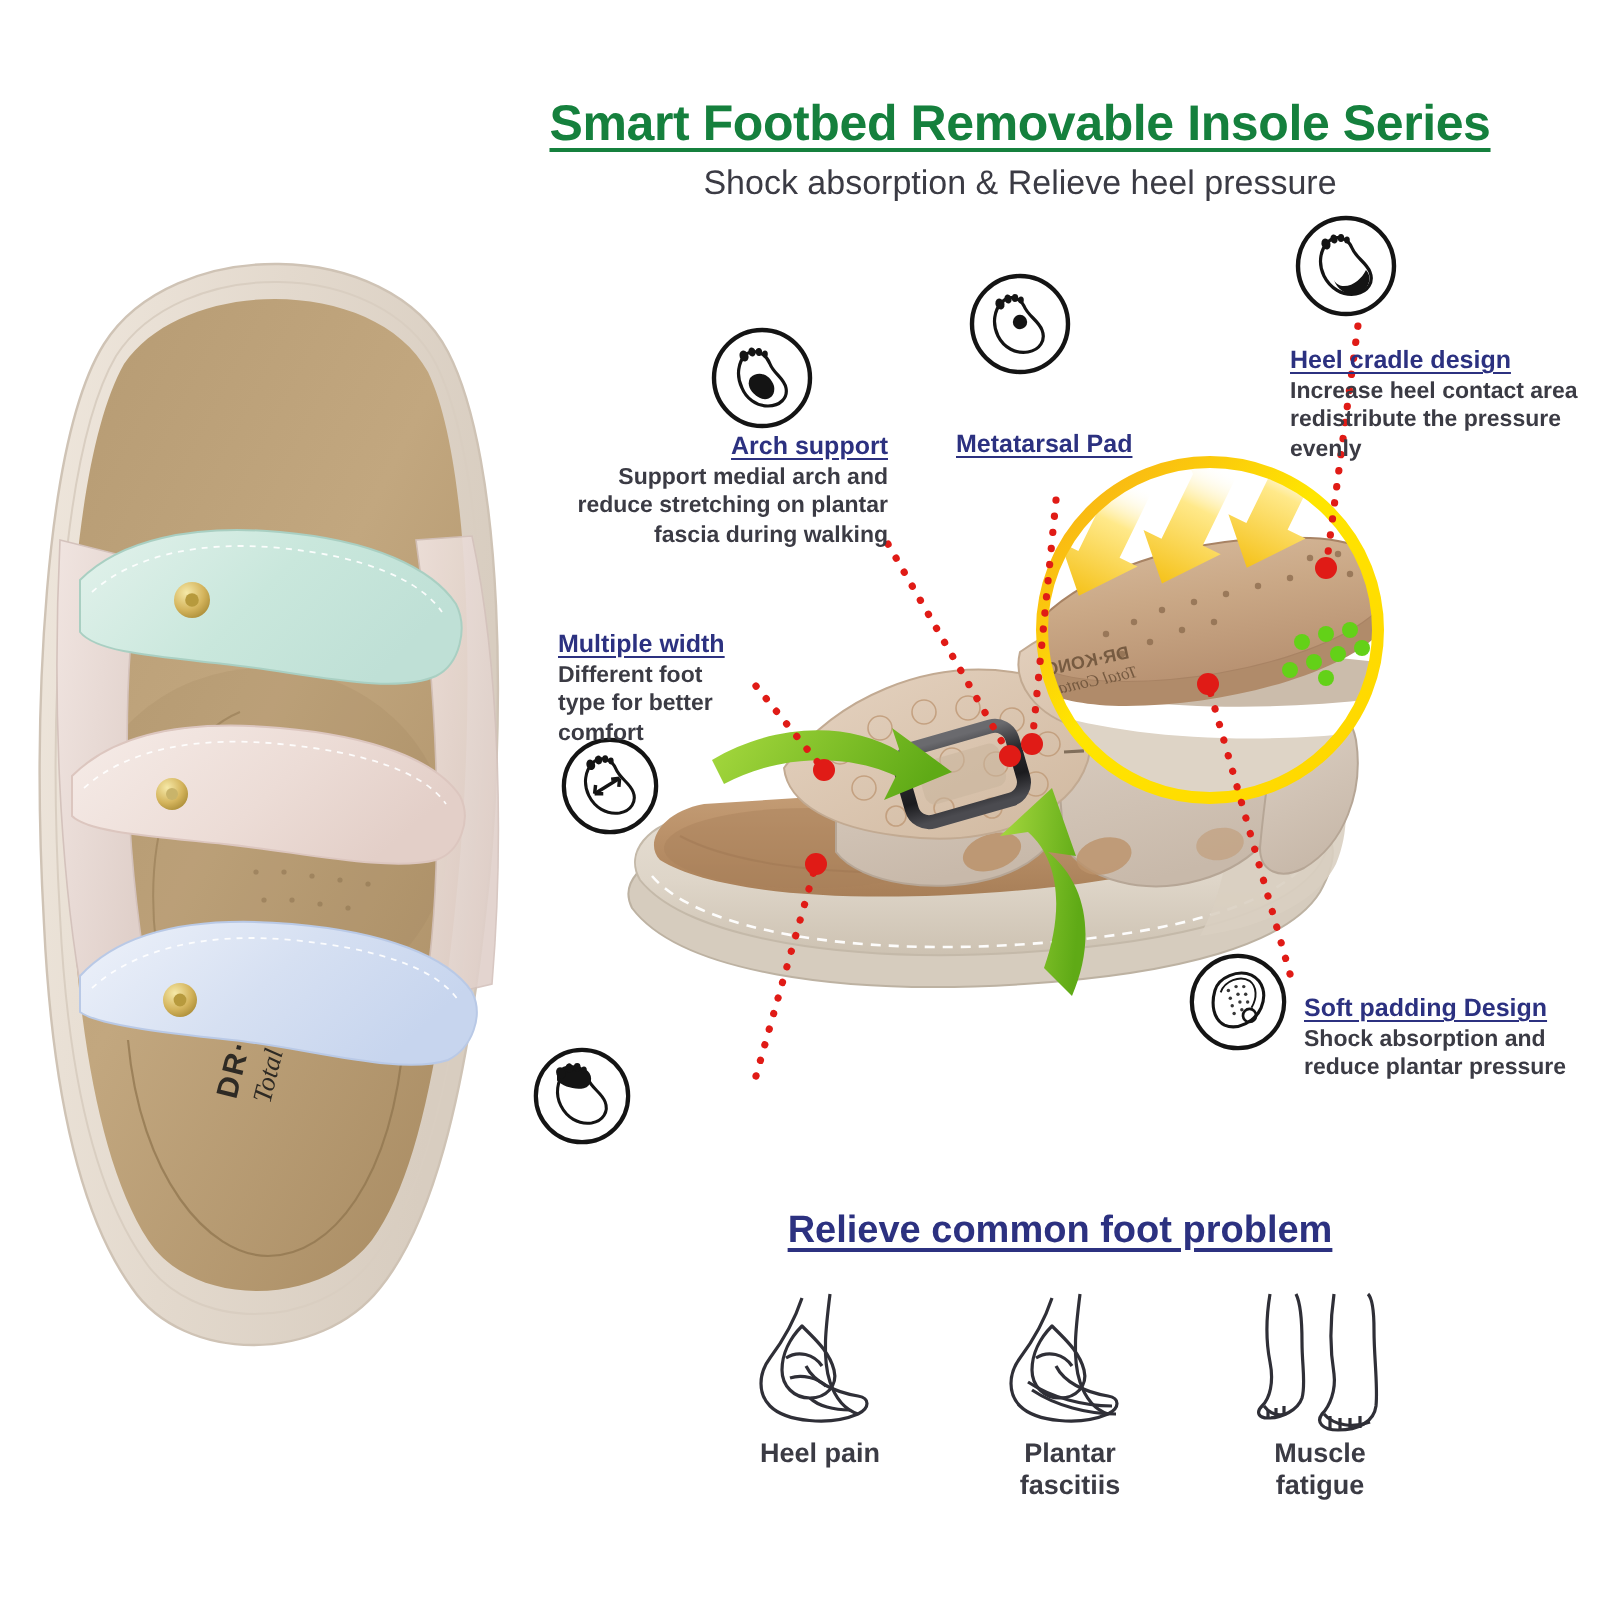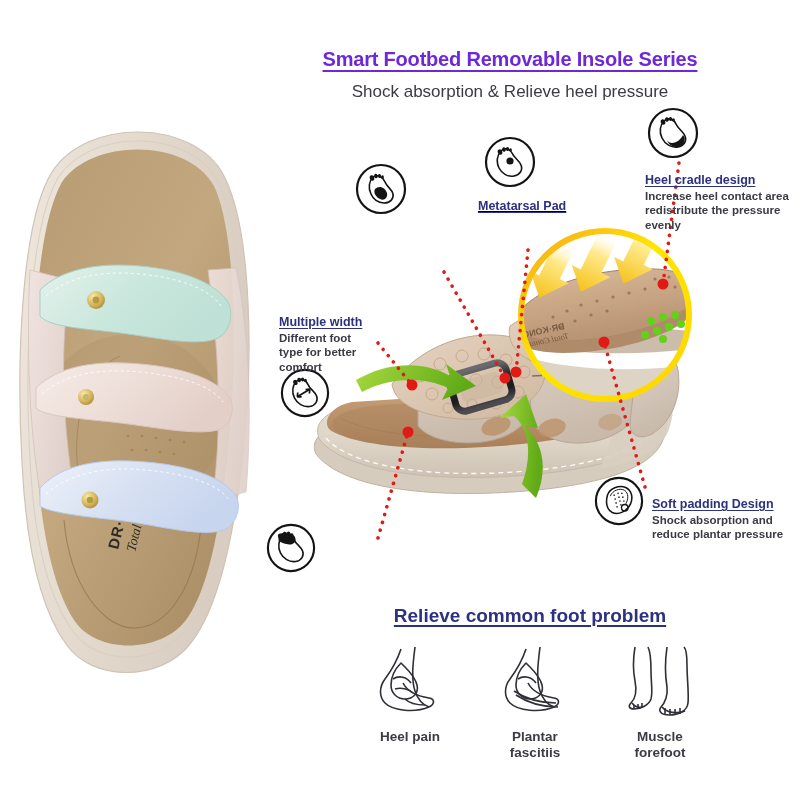--- a/index.html
+++ b/index.html
@@ -13,23 +13,23 @@
     position: relative;
     width: 800px; height: 800px;
     background: #ffffff;
   }
 
   
   .main-title {
     position: absolute;
     left: 270px; top: 48px; width: 480px;
     text-align: center;
-    font-size: 20px;
+    font-size: 25px;
     font-weight: bold;
-    color: #6d28d9;
+    color: #15803d;
     letter-spacing: -0.2px;
     text-decoration: underline;
     text-underline-offset: 4px;
     text-decoration-thickness: 2px;
   }
   .sub-title {
     position: absolute;
     left: 270px; top: 82px; width: 480px;
     text-align: center;
     font-size: 17px;
@@ -80,21 +80,21 @@
     align-items: flex-start;
   }
   .problem {
     width: 80px;
     display: flex;
     flex-direction: column;
     align-items: center;
   }
   .problem .p-art { height: 72px; display: flex; align-items: flex-end; }
   .problem .p-label {
-    margin-top: 12px;
+    margin-top: 2px;
     font-size: 13.5px;
     font-weight: bold;
     color: #3b3b44;
     text-align: center;
     line-height: 1.2;
     white-space: pre-line;
   }
 
   
   .photo { position: absolute; }
@@ -545,22 +545,28 @@
         <circle cx="30" cy="22" r="0.9"></circle>
       <circle cx="23" cy="28" r="0.9"></circle>
         <circle cx="27" cy="26" r="0.9"></circle>
       <circle cx="31" cy="26" r="0.9"></circle>
         <circle cx="24" cy="32" r="0.9"></circle>
       <circle cx="28" cy="30" r="0.9"></circle>
     </g>
     <circle cx="32" cy="33" r="3.4" fill="none" stroke="#141414" stroke-width="1.4"></circle>
   </svg>
 
-
-  <div class="callout c-left" style="left:478px; top:187px; width:160px;text-decoration:underline;">
+  <div class="callout c-right" style="left:274px; top:216px; width:170px;">
+    <div class="c-title">Arch support</div>
+    <div class="c-body">Support medial arch and
+reduce stretching on plantar
+fascia during walking</div>
+  </div>
+
+  <div class="callout c-left" style="left:478px; top:203px; width:160px;">
     <div class="c-title">Metatarsal Pad</div>
   </div>
 
   <div class="callout c-left" style="left:645px; top:161px; width:156px;">
     <div class="c-title">Heel cradle design</div>
     <div class="c-body">Increase heel contact area
 redistribute the pressure
 evenly</div>
   </div>
 
@@ -636,17 +642,17 @@
             <path d="M13 60 L 13 64 M17 59 L 17 63 M21 58 L 21 62"></path>
             <path d="M46 2 C 44 16, 44 30, 46 42 C 47 50, 44 58, 40 62
                      C 37 66, 40 70, 48 70 C 58 70, 66 66, 67 58
                      C 68 48, 66 34, 66 20 C 66 10, 65 4, 63 2"></path>
             <path d="M41 62 C 46 68, 56 69, 64 66"></path>
             <path d="M44 63 L 44 69 M49 64 L 49 70 M54 64 L 54 70 M59 63 L 59 69"></path>
           </g>
         </svg>
       </div>
       <div class="p-label">Muscle
-forefoot</div>
+fatigue</div>
     </div>
 
   </div>
 </div>
 
 </body></html>

